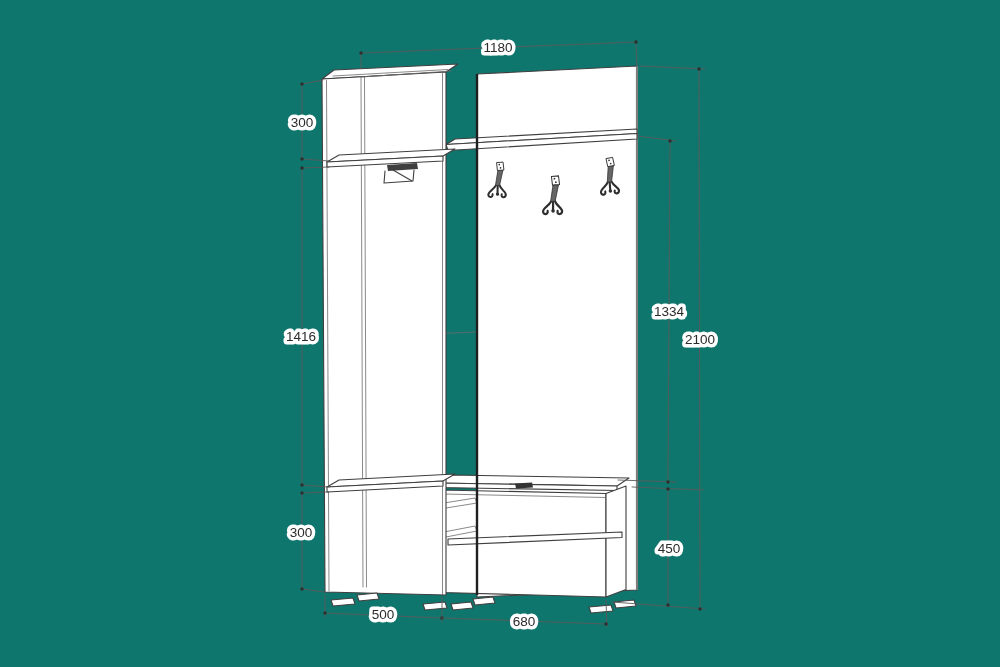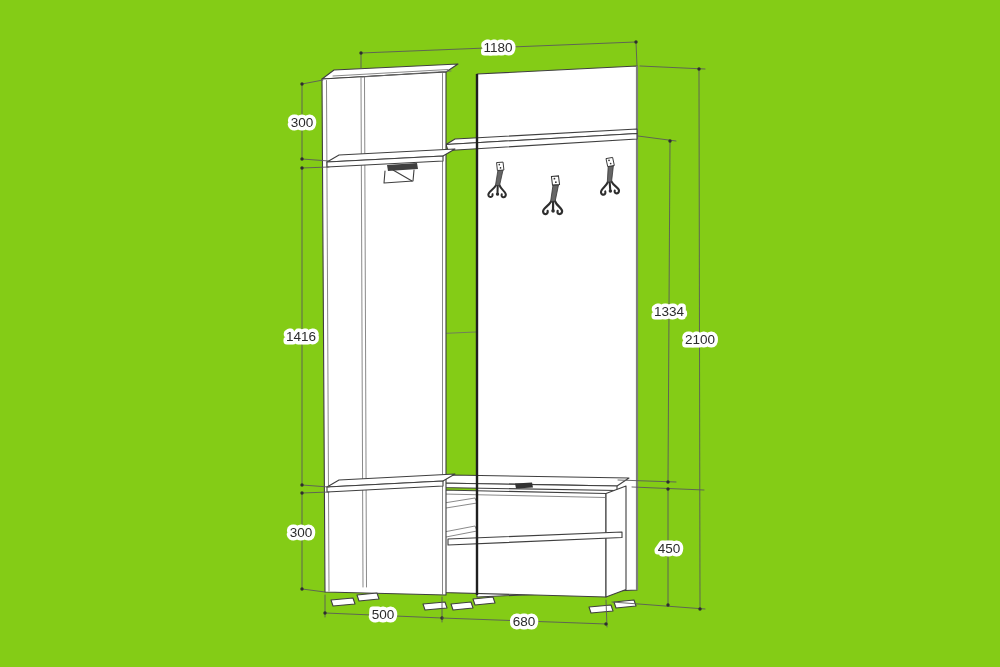--- a/index.html
+++ b/index.html
@@ -1,16 +1,16 @@
 <!DOCTYPE html>
 <html><head>
 <meta charset="utf-8">
 <style>
   html,body{margin:0;padding:0;background:#ffffff;}
-  #canvas{position:relative;width:1000px;height:667px;background:#84cc16;overflow:hidden;font-family:"Liberation Sans",sans-serif;}
+  #canvas{position:relative;width:1000px;height:667px;background:#0f766e;overflow:hidden;font-family:"Liberation Sans",sans-serif;}
   svg{position:absolute;left:0;top:0;}
   .ln{fill:none;stroke:#3f3f3f;stroke-width:1.1;stroke-linejoin:round;stroke-linecap:round;}
   .fw{fill:#ffffff;stroke:#3f3f3f;stroke-width:1.1;stroke-linejoin:round;}
   .thin{fill:none;stroke:#6b6b6b;stroke-width:0.8;stroke-linecap:round;}
   .dk{fill:none;stroke:#1f1f1f;stroke-width:2.4;}
   .gr{fill:none;stroke:#7d7d7d;stroke-width:2.2;}
   .dim{fill:none;stroke:#5a5a5a;stroke-width:0.9;stroke-linecap:round;}
   .dot{fill:#2e2e2e;stroke:none;}
   .dimtxt{font-family:"Liberation Sans",sans-serif;font-size:13.5px;fill:#2b2b2b;
           text-anchor:middle;paint-order:stroke;stroke:#ffffff;stroke-width:7px;stroke-linejoin:round;}

